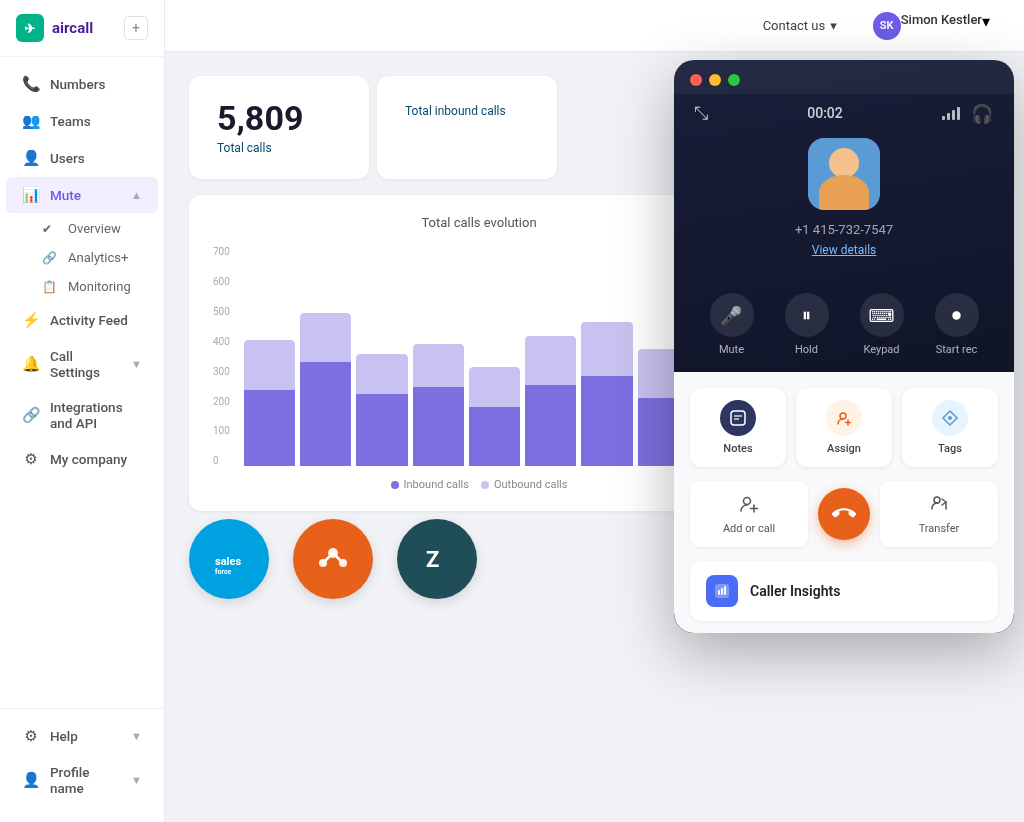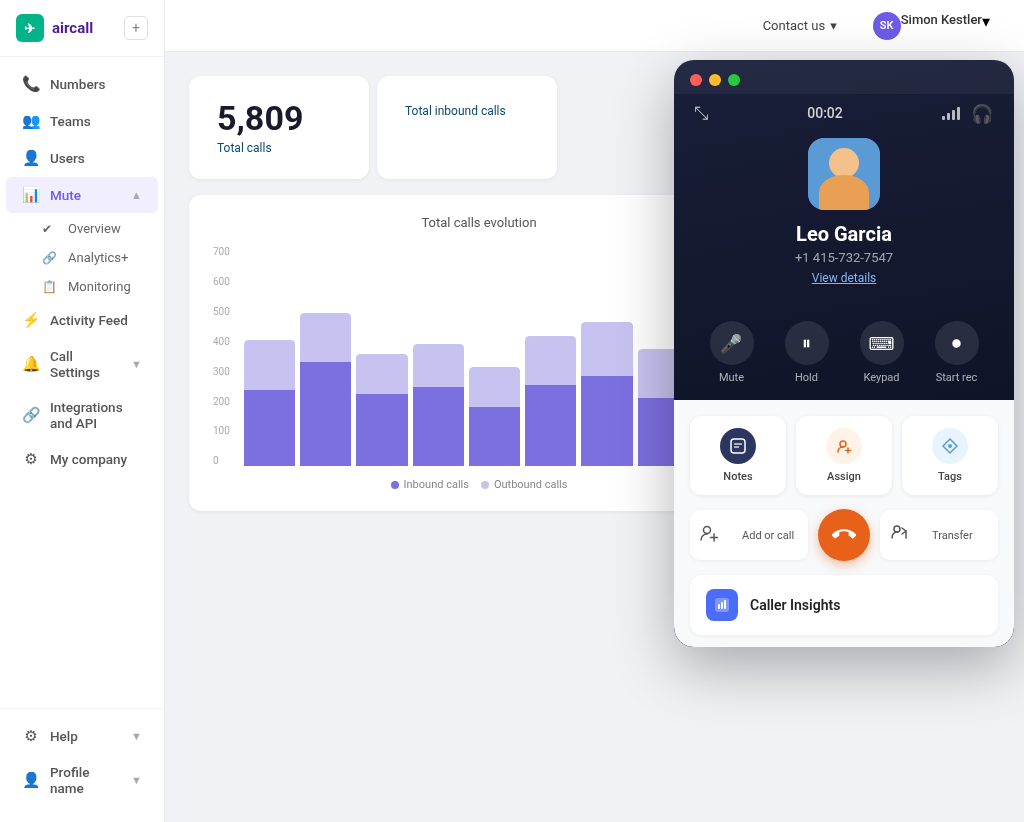--- a/index.html
+++ b/index.html
@@ -414,23 +414,23 @@
       display: flex;
       gap: 10px;
       margin-bottom: 14px;
     }
     .sec-btn {
       flex: 1;
       background: white;
       border-radius: 10px;
       padding: 12px 8px;
       display: flex;
-      flex-direction: row;
-      align-items: center;
-      gap: 22px;
+      flex-direction: column;
+      align-items: center;
+      gap: 3px;
       box-shadow: 0 1px 4px rgba(0,0,0,0.06);
       cursor: pointer;
     }
     .sec-btn-icon { font-size: 18px; color: #555; }
     .hangup-btn {
       flex: 0 0 52px;
       background: #e8611a;
       border-radius: 50%;
       width: 52px; height: 52px;
       display: flex; align-items: center; justify-content: center;
@@ -659,20 +659,42 @@
         <div class="legend-dot" style="background:#7c6fe0"></div>
         <span>Inbound calls</span>
       </div>
       <div class="legend-item">
         <div class="legend-dot" style="background:#c8c2f0"></div>
         <span>Outbound calls</span>
       </div>
     </div>
   </div>
 
+  <div class="integrations-row">
+    <div class="integration-icon salesforce">
+      <svg width="36" height="36" viewBox="0 0 36 36" fill="none">
+        <text x="4" y="24" font-size="11" fill="white" font-weight="bold">sales</text>
+        <text x="4" y="33" font-size="7" fill="white">force</text>
+      </svg>
+    </div>
+    <div class="integration-icon hubspot">
+      <svg width="36" height="36" viewBox="0 0 36 36">
+        <circle cx="18" cy="12" r="5" fill="white" opacity="0.9"></circle>
+        <circle cx="8" cy="22" r="4" fill="white" opacity="0.9"></circle>
+        <circle cx="28" cy="22" r="4" fill="white" opacity="0.9"></circle>
+        <line x1="18" y1="12" x2="8" y2="22" stroke="white" stroke-width="2.5"></line>
+        <line x1="18" y1="12" x2="28" y2="22" stroke="white" stroke-width="2.5"></line>
+      </svg>
+    </div>
+    <div class="integration-icon zendesk">
+      <svg width="36" height="36" viewBox="0 0 36 36">
+        <text x="7" y="26" font-size="22" fill="white" font-weight="bold">Z</text>
+      </svg>
+    </div>
+  </div>
 </div>
 
 <div class="phone-widget">
 
   <div class="traffic-lights">
     <div class="light red"></div>
     <div class="light yellow"></div>
     <div class="light green"></div>
   </div>
 
@@ -687,21 +709,20 @@
         <div class="signal-bar" style="height:13px"></div>
       </div>
       <span style="color:rgba(255,255,255,0.7);font-size:18px">🎧</span>
     </div>
   </div>
 
   <div class="caller-info">
     <div class="caller-avatar">
       <div class="avatar-person"></div>
     </div>
-    <div class="caller-name">Leo Garcia</div>
     <div class="caller-phone">+1 415-732-7547</div>
     <div class="view-details">View details</div>
   </div>
 
   <div class="call-controls">
     <div class="ctrl-btn">
       <div class="ctrl-icon-circle">🎤</div>
       <span class="ctrl-label">Mute</span>
     </div>
     <div class="ctrl-btn">

